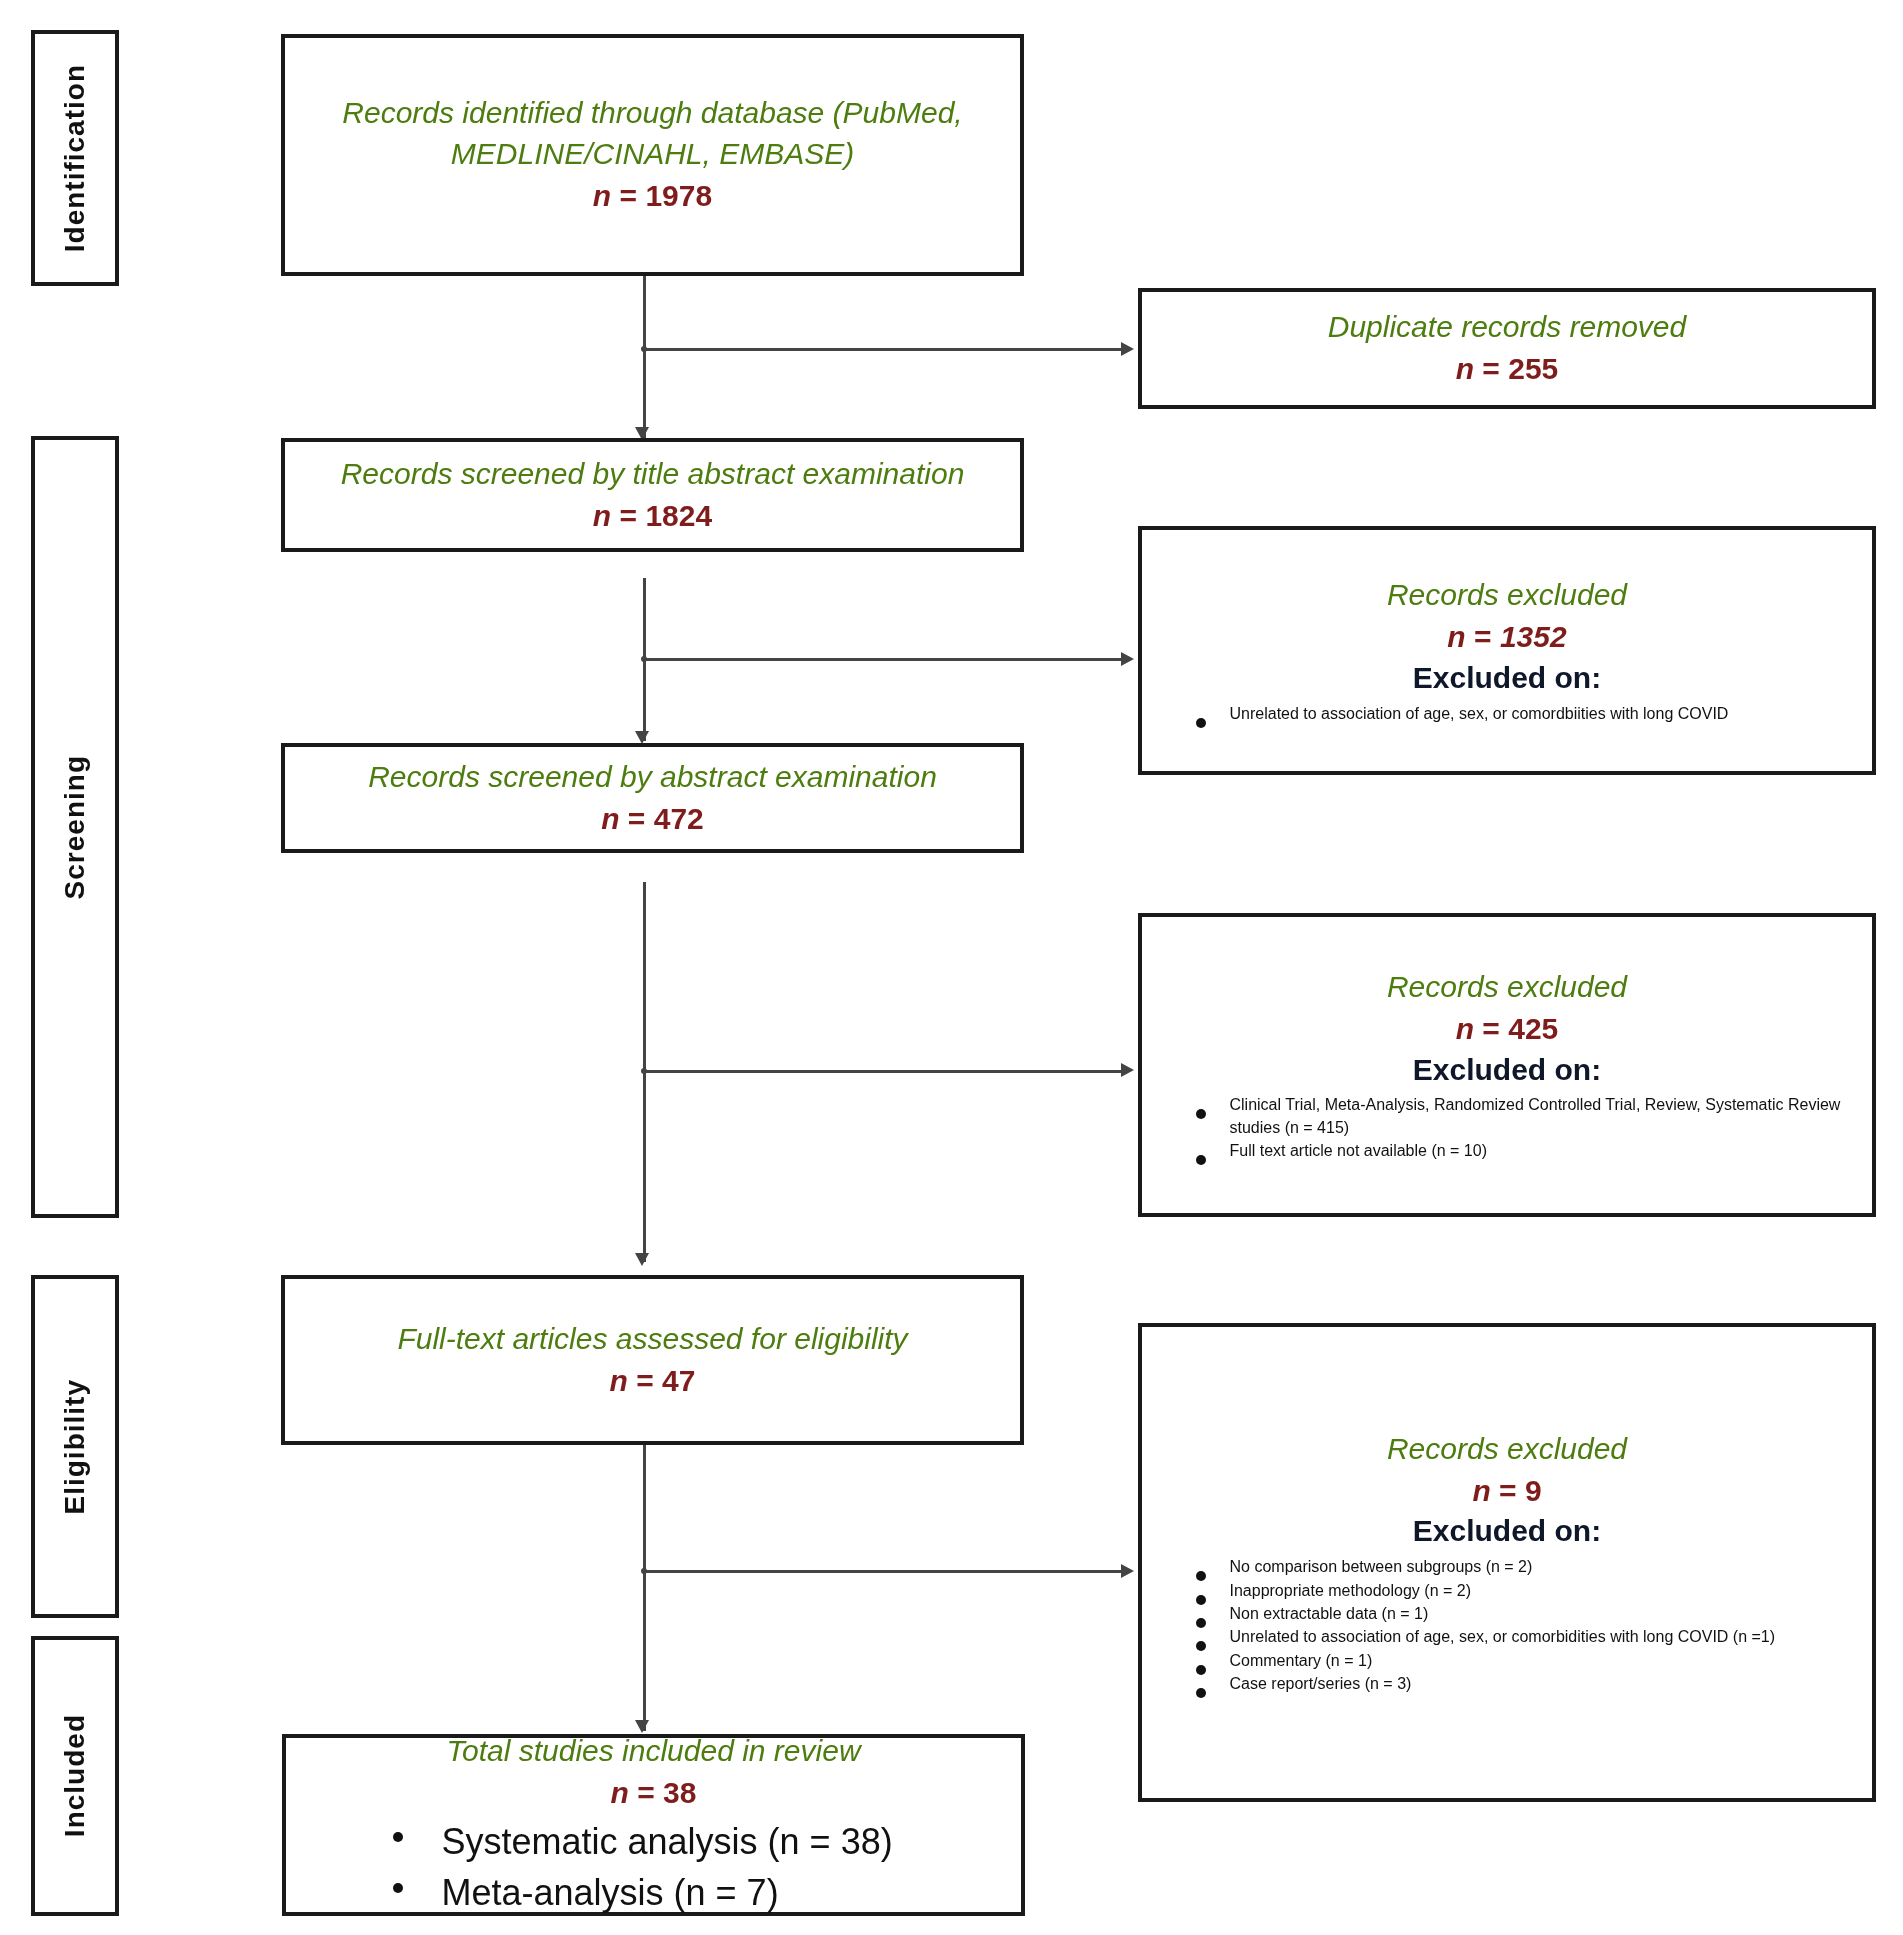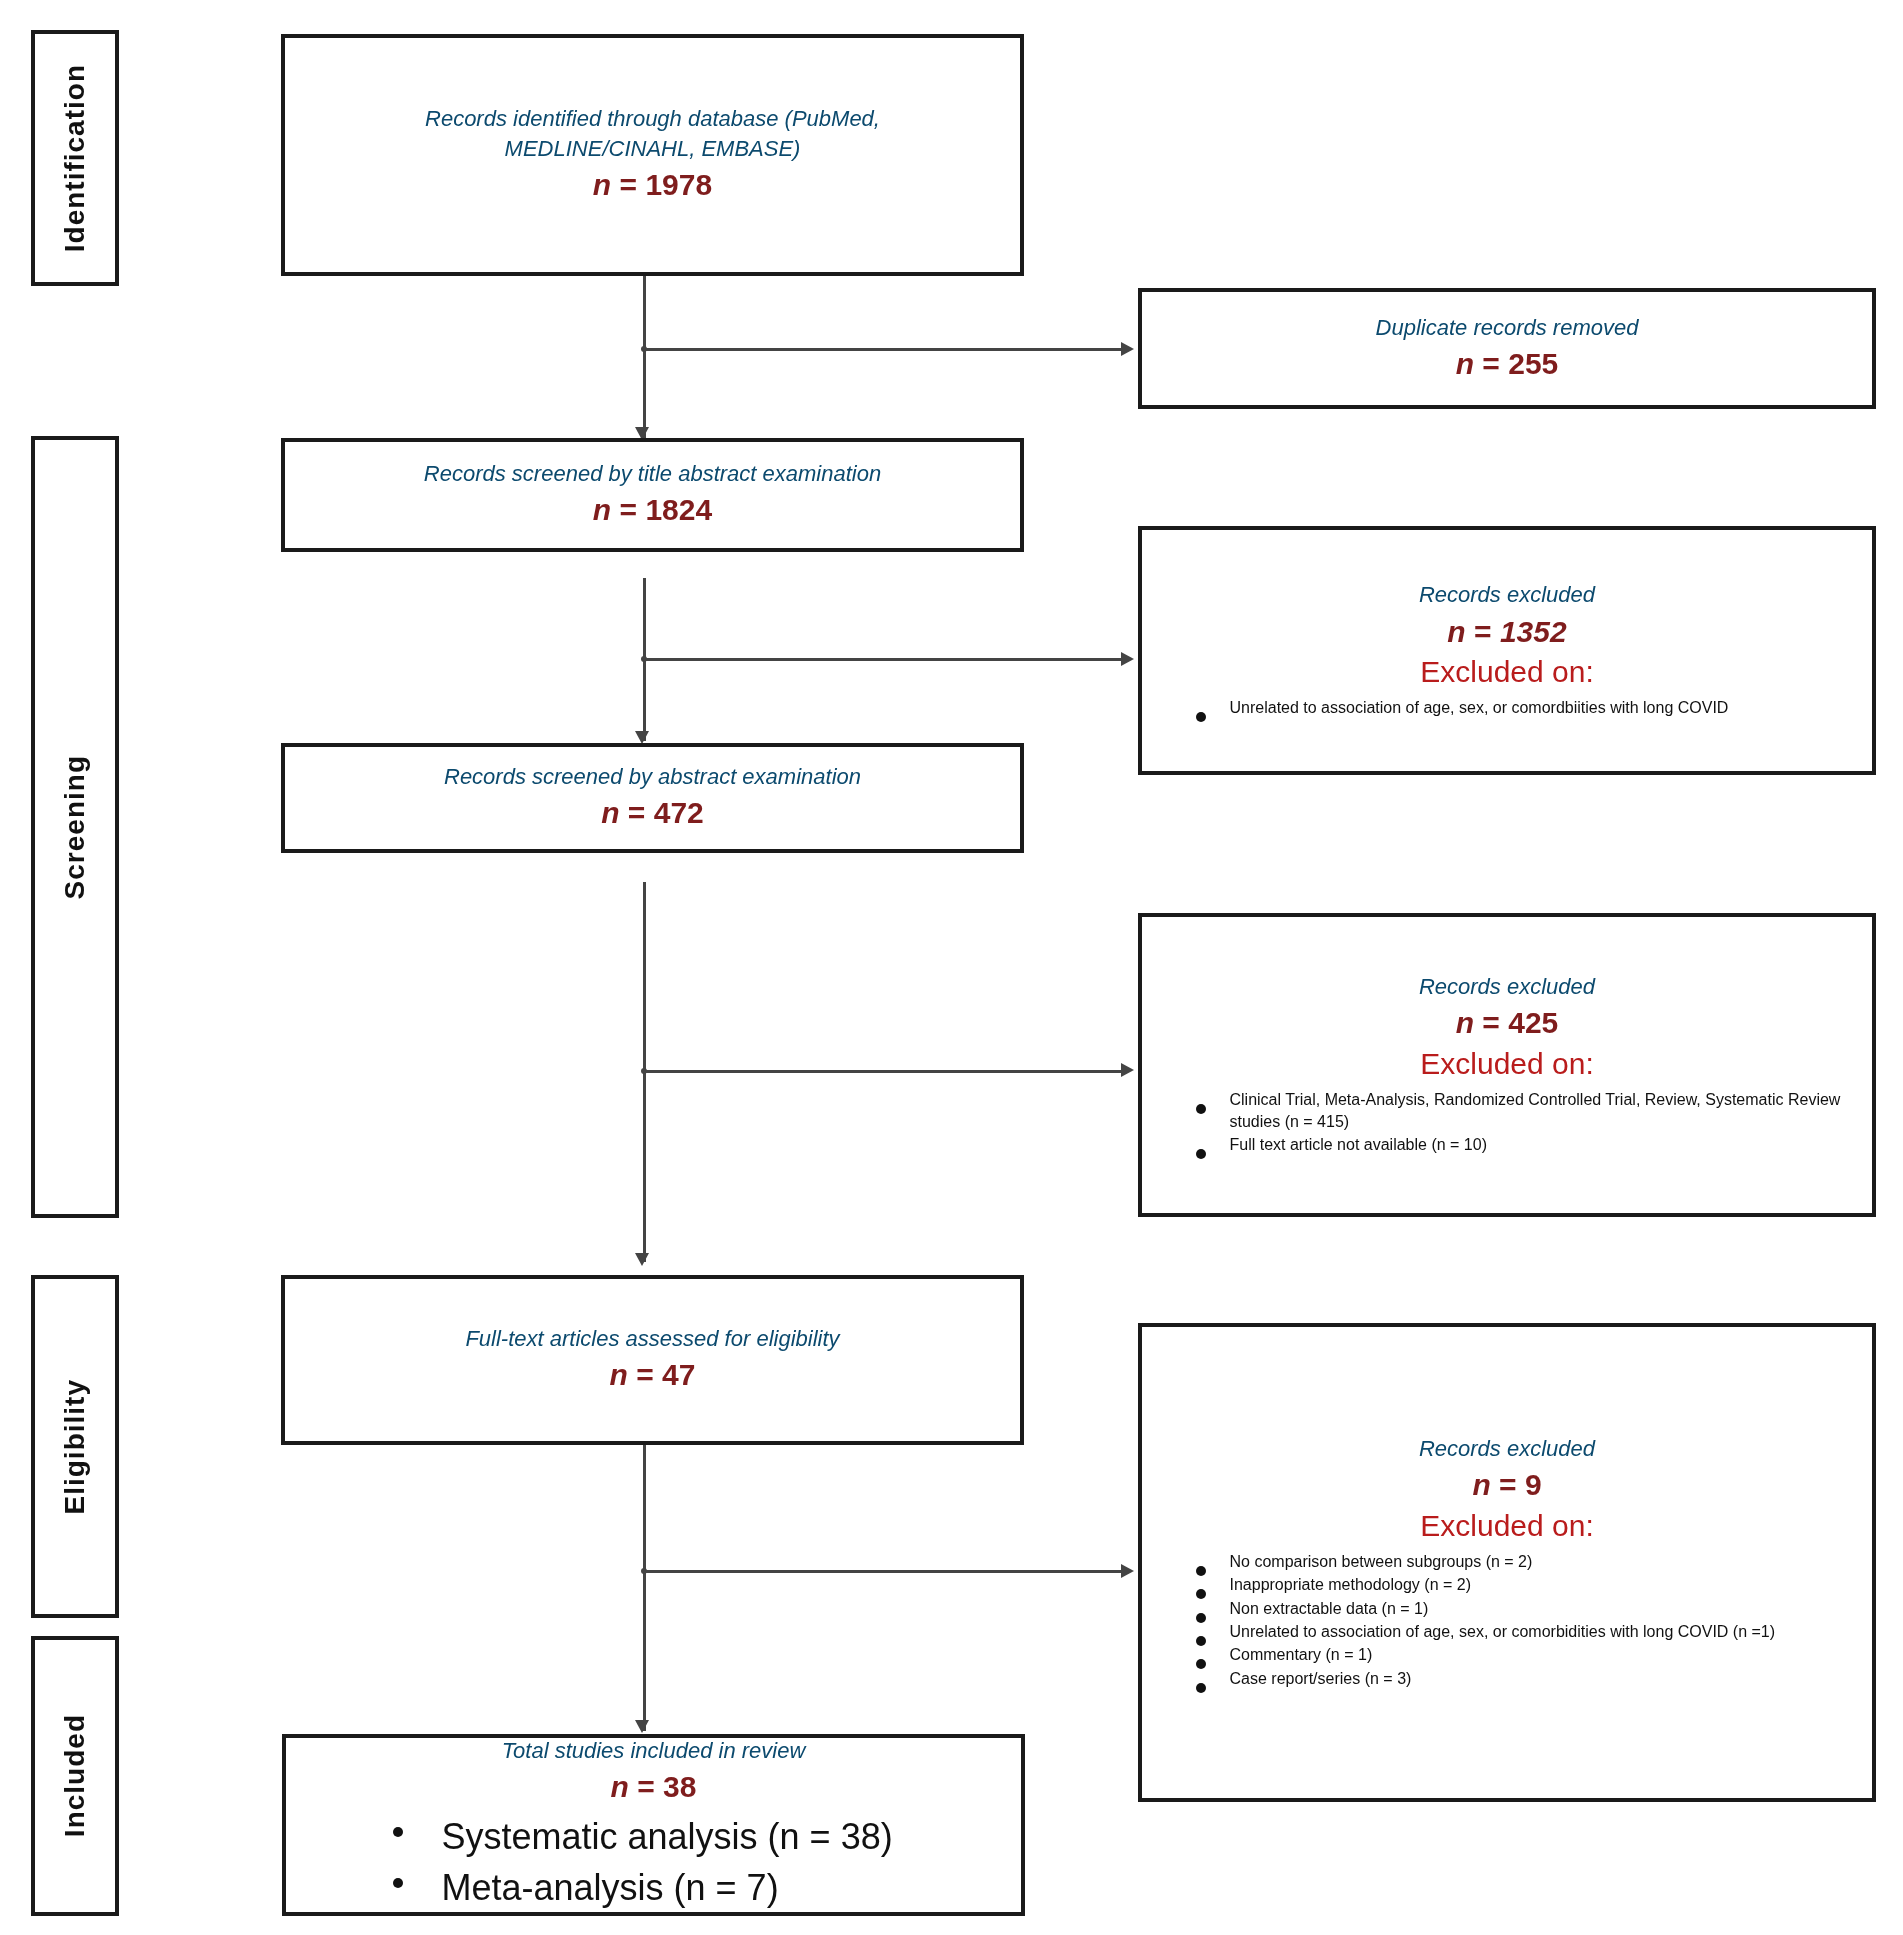--- a/index.html
+++ b/index.html
@@ -46,42 +46,42 @@
     display: flex;
     flex-direction: column;
     justify-content: center;
     padding: 0 13.5px;
   }
   .box-inner {
     width: 100%;
   }
   .title-line {
     font-style: italic;
-    font-size: 22px;
+    font-size: 30px;
     line-height: 1.36;
     text-align: center;
-    color: #0c4a6e;
+    color: #4d7c0f;
   }
   .n-line {
     font-size: 30px;
     font-weight: bold;
     text-align: center;
     color: #7f1d1d;
     line-height: 1.36;
     margin-top: 1.3px;
   }
   .n-line .n-italic {
     font-style: italic;
     font-weight: bold;
   }
   .excl-on {
     font-size: 30px;
-    font-weight: normal;
+    font-weight: bold;
     text-align: center;
-    color: #b91c1c;
+    color: #0f172a;
     line-height: 1.36;
   }
   ul.bullets {
     margin: 4px 0 0 0;
     padding: 0 0 0 35px;
     list-style: none;
   }
   ul.bullets li {
     position: relative;
     font-size: 16px;

